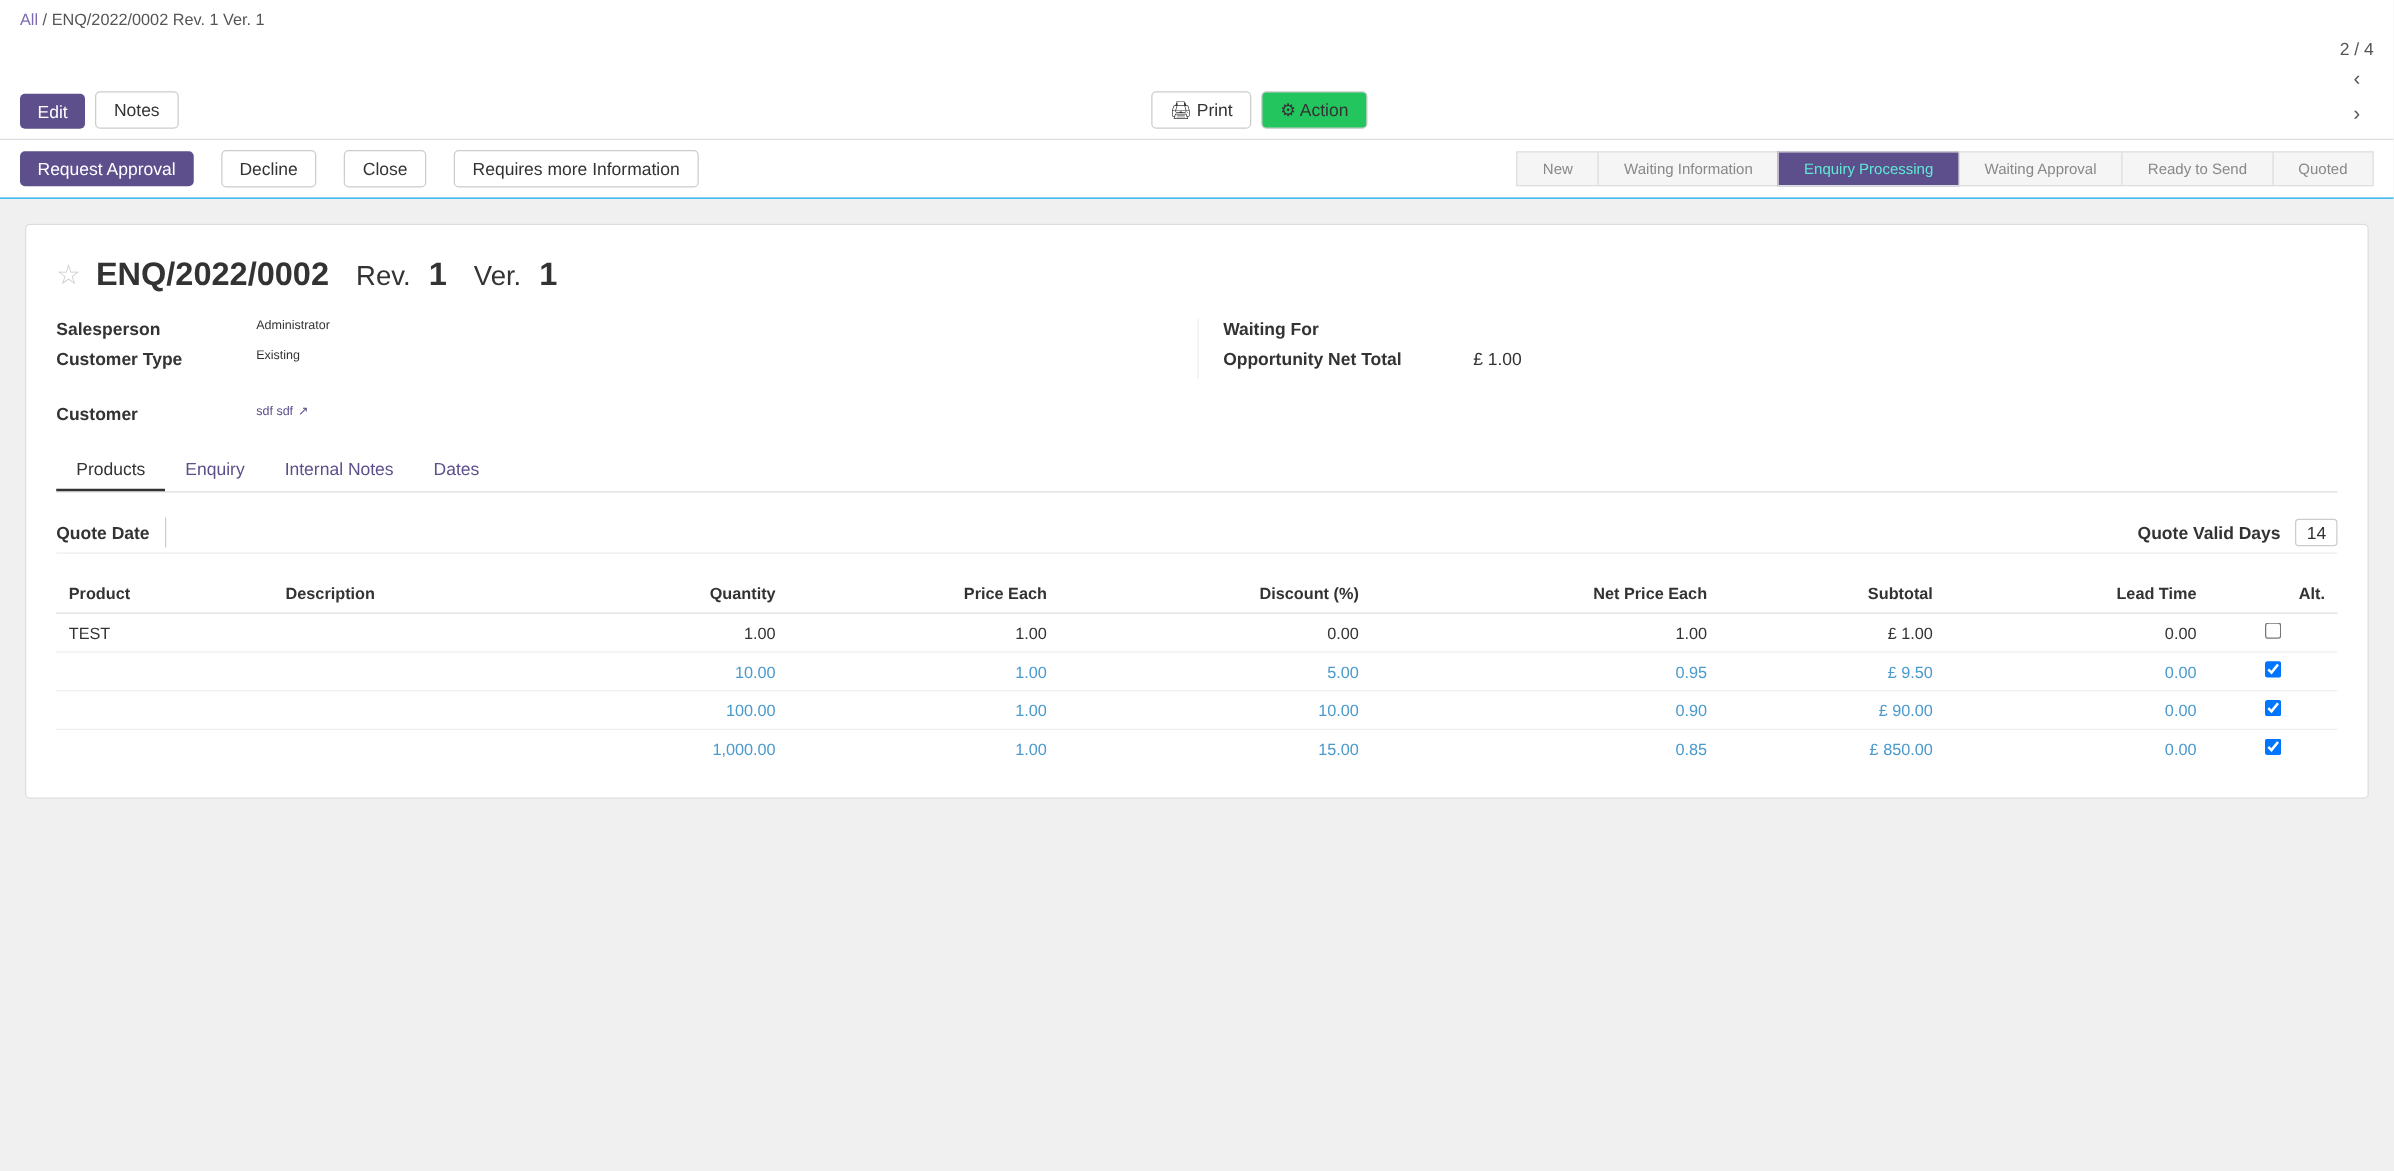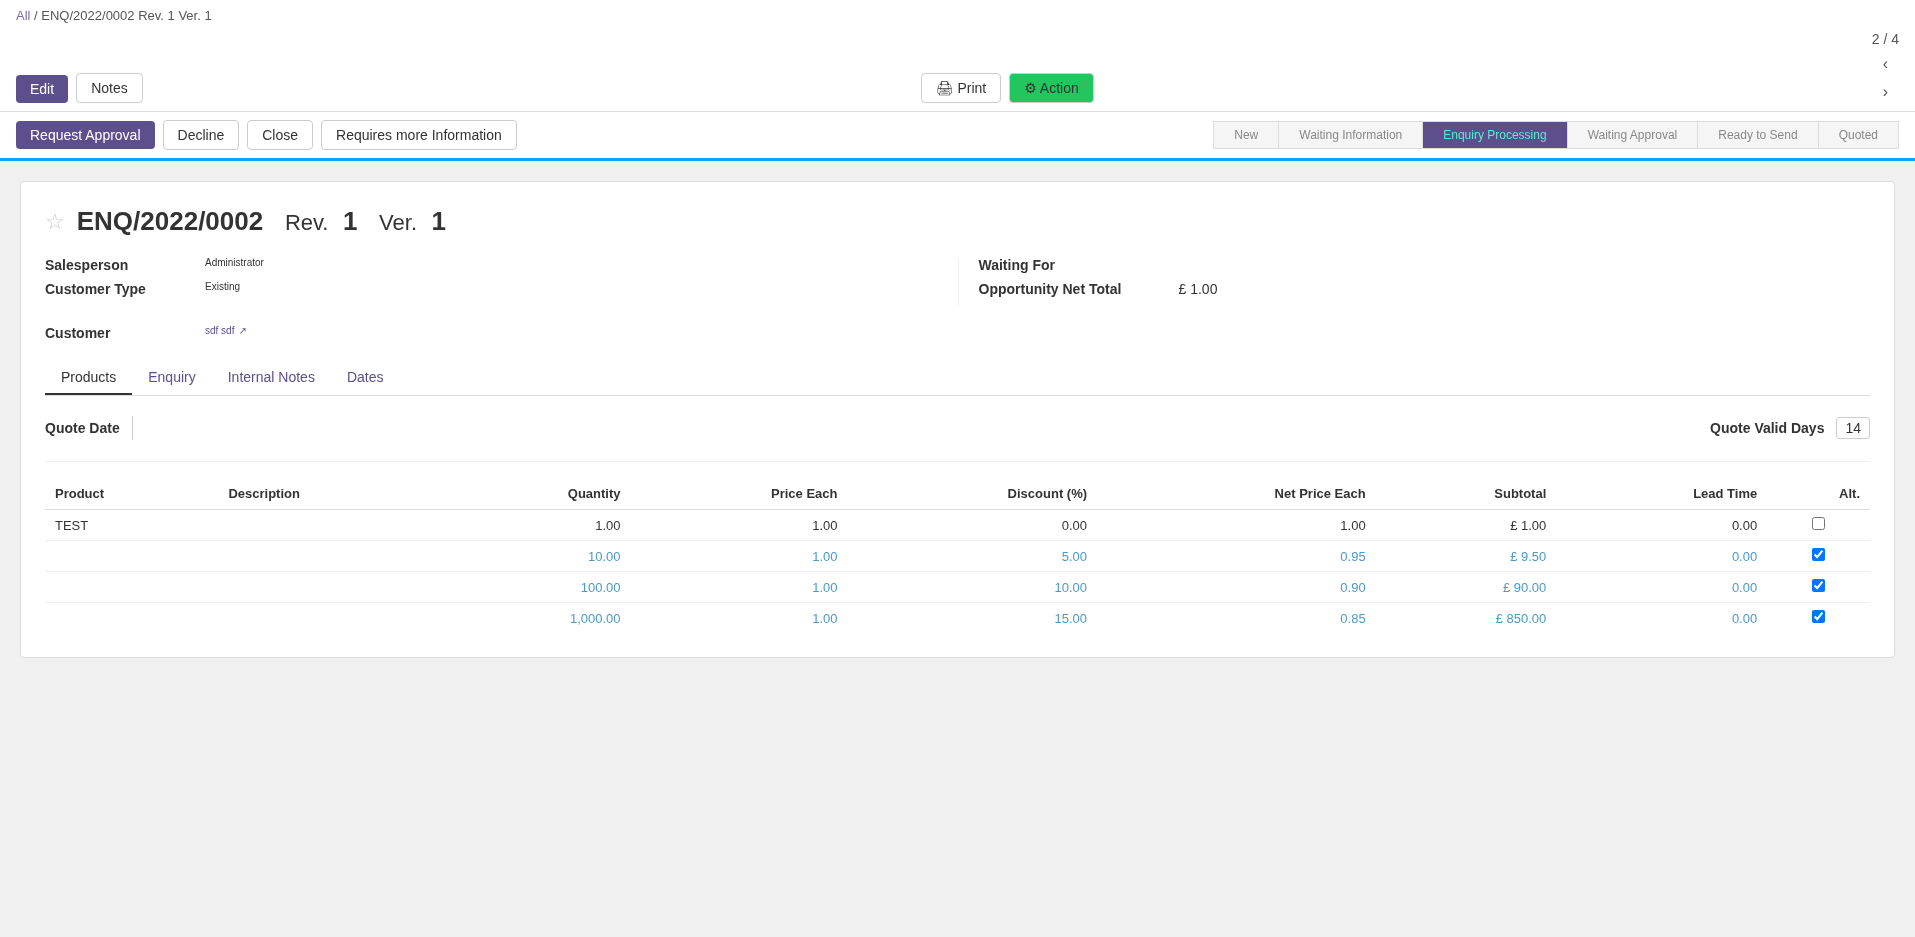--- a/index.html
+++ b/index.html
@@ -11,21 +11,21 @@
 
     .toolbar { display: flex; align-items: flex-end; gap: 8px; }
     .btn-edit { background: #5d4e8c; color: #fff; border: none; padding: 6px 14px; border-radius: 4px; cursor: pointer; font-size: 14px; }
     .btn-create { background: #fff; color: #333; border: 1px solid #ccc; padding: 6px 14px; border-radius: 4px; cursor: pointer; font-size: 14px; }
     .btn-print { background: #fff; color: #333; border: 1px solid #ccc; padding: 6px 14px; border-radius: 4px; cursor: pointer; font-size: 14px; }
     .btn-action { background: #22c55e; color: #333; border: 1px solid #ccc; padding: 6px 14px; border-radius: 4px; cursor: pointer; font-size: 14px; }
     .spacer { flex: 1; }
     .pagination { display: flex; align-items: center; gap: 6px; font-size: 14px; color: #555; flex-direction: column; }
     .pagination button { background: none; border: none; cursor: pointer; font-size: 16px; color: #555; padding: 2px 6px; }
 
-    .action-bar { background: #fff; padding: 8px 16px; border-bottom: 3px solid #0ea5e9; display: flex; align-items: center; gap: 8px; }
+    .action-bar { background: #fff; padding: 8px 16px; border-bottom: 1px solid #0ea5e9; display: flex; align-items: center; gap: 22px; }
     .btn-request { background: #5d4e8c; color: #fff; border: none; padding: 6px 14px; border-radius: 4px; cursor: pointer; font-size: 14px; }
     .btn-decline { background: #fff; color: #333; border: 1px solid #ccc; padding: 6px 14px; border-radius: 4px; cursor: pointer; font-size: 14px; }
     .btn-close-btn { background: #fff; color: #333; border: 1px solid #ccc; padding: 6px 14px; border-radius: 4px; cursor: pointer; font-size: 14px; }
     .btn-requires { background: #fff; color: #333; border: 1px solid #ccc; padding: 6px 14px; border-radius: 4px; cursor: pointer; font-size: 14px; }
 
     .pipeline { display: flex; align-items: center; margin-left: auto; gap: 0; }
     .pipeline-step { padding: 6px 20px; font-size: 12px; color: #888; position: relative; background: #f5f5f5; border: 1px solid #ddd; cursor: pointer; }
     .pipeline-step.active { background: #5d4e8c; color: #5eead4; font-weight: normal; }
     .pipeline-step:not(:first-child) { margin-left: -1px; }
 
@@ -49,21 +49,21 @@
     .right-field-row { display: flex; align-items: flex-start; margin-bottom: 8px; }
     .right-label { font-weight: bold; font-size: 14px; color: #333; min-width: 200px; }
     .right-value { font-size: 14px; color: #333; }
 
     .customer-section { margin-bottom: 20px; }
 
     .tabs { display: flex; gap: 0; border-bottom: 1px solid #ddd; margin-bottom: 20px; }
     .tab { padding: 8px 16px; font-size: 14px; cursor: pointer; border-bottom: 2px solid transparent; color: #5d4e8c; }
     .tab.active { border-bottom: 2px solid #333; color: #333; font-weight: normal; background: #fff; }
 
-    .quote-info { display: flex; align-items: center; margin-bottom: 16px; padding-bottom: 21px; border-bottom: 1px solid #eee; }
+    .quote-info { display: flex; align-items: center; margin-bottom: 16px; padding-bottom: 4px; border-bottom: 1px solid #eee; }
     .quote-info-left { display: flex; align-items: center; gap: 0; }
     .quote-date-label { font-weight: bold; font-size: 14px; margin-right: 12px; }
     .quote-date-sep { border-right: 1px solid #ccc; height: 24px; margin-right: 16px; }
     .quote-info-right { margin-left: auto; display: flex; align-items: center; gap: 12px; }
     .quote-valid-label { font-weight: bold; font-size: 14px; }
     .quote-valid-value { font-size: 14px; color: #333; border: 1px solid #ccc; padding: 2px 8px; border-radius: 3px; }
 
     .products-table { width: 100%; border-collapse: collapse; }
     .products-table th { font-weight: bold; font-size: 13px; text-align: right; padding: 8px 10px; border-bottom: 1px solid #ddd; color: #333; }
     .products-table th:first-child, .products-table th:nth-child(2) { text-align: left; }

